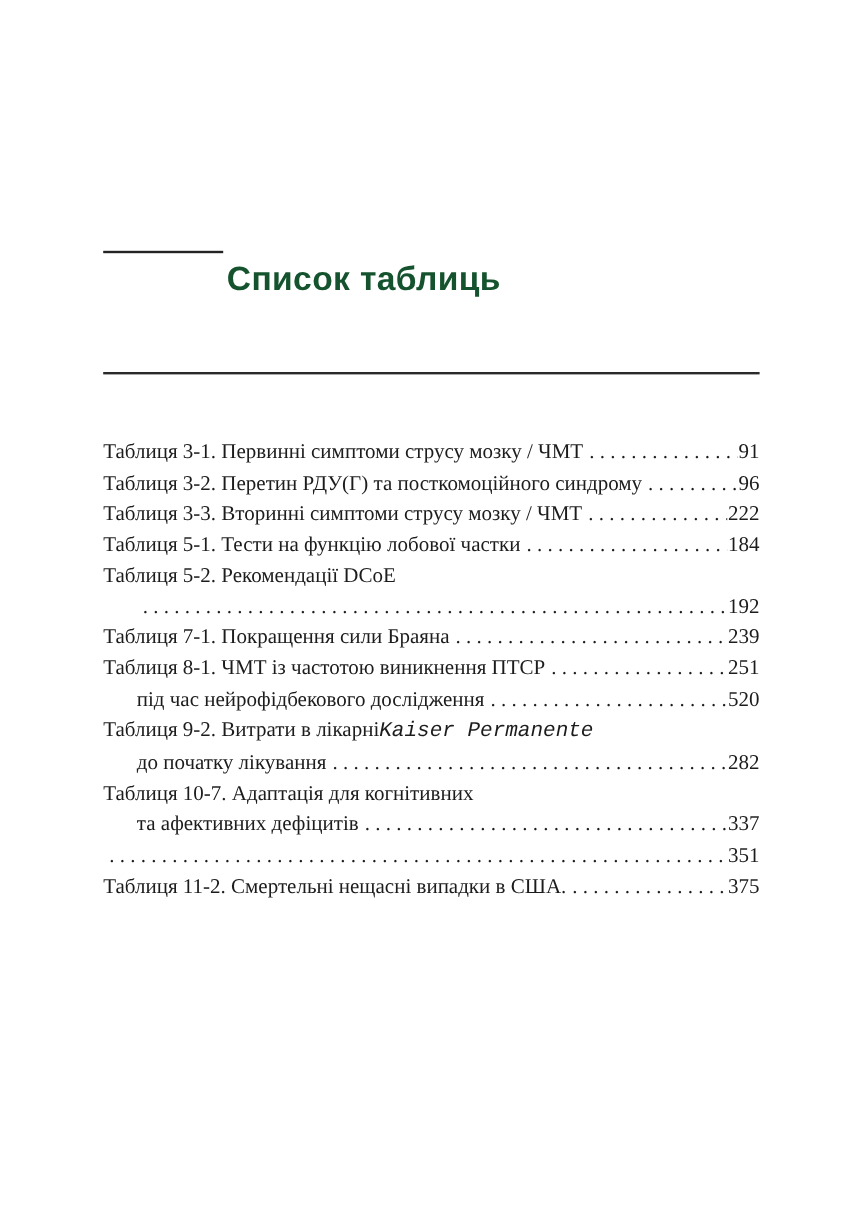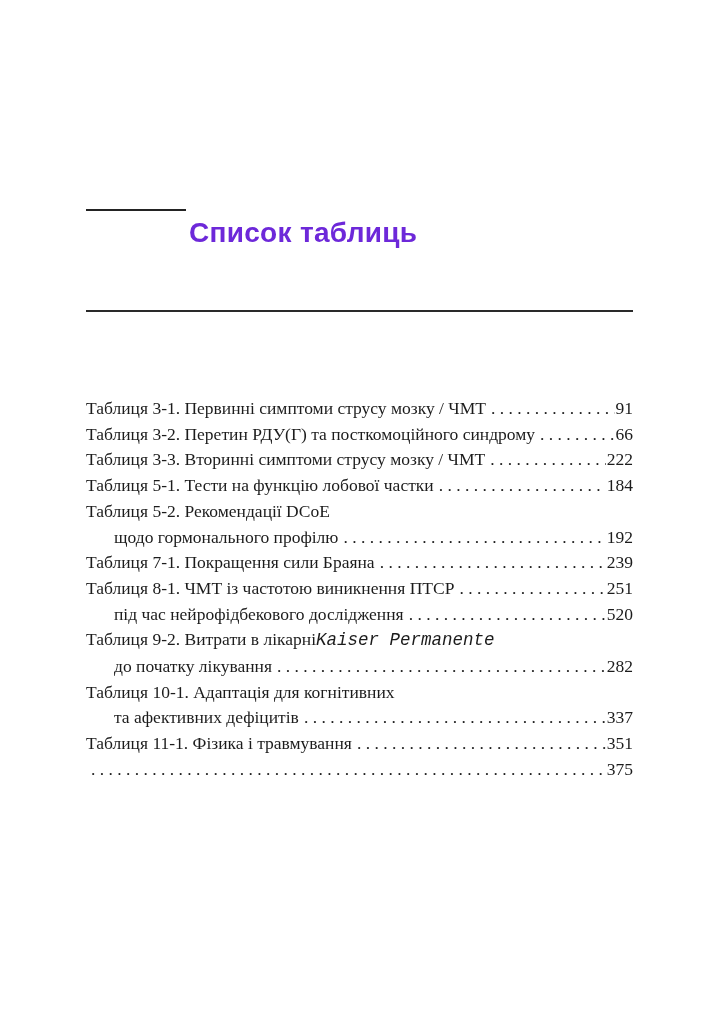--- a/index.html
+++ b/index.html
@@ -25,34 +25,34 @@
     }
     .page-title {
       position: absolute;
       left: 189px;
       top: 217px;
       margin: 0;
       font-family: "Liberation Sans", sans-serif;
       font-weight: 700;
       font-size: 28px;
       letter-spacing: 0.3px;
-      color: #6d28d9;
+      color: #14532d;
     }
     .divider-rule {
       position: absolute;
       left: 86px;
       top: 310px;
       width: 547px;
       height: 1.6px;
       background: #2a2a2a;
     }
     .toc-list {
       position: absolute;
       left: 86px;
-      top: 396px;
+      top: 364px;
       width: 547px;
       font-family: "Liberation Serif", serif;
       font-size: 17.5px;
       line-height: 25.7px;
       color: #1c1c1c;
     }
     .line {
       display: flex;
       align-items: baseline;
       white-space: nowrap;
@@ -98,21 +98,21 @@
         <span class="txt">Таблиця 3-1. Первинні симптоми струсу мозку / ЧМТ</span>
         <span class="leader"></span>
         <span class="pagenum">91</span>
       </div>
     </div>
 
     <div class="entry">
       <div class="line">
         <span class="txt">Таблиця 3-2. Перетин РДУ(Г) та посткомоційного синдрому</span>
         <span class="leader"></span>
-        <span class="pagenum">66</span>
+        <span class="pagenum">96</span>
       </div>
     </div>
 
     <div class="entry">
       <div class="line">
         <span class="txt">Таблиця 3-3. Вторинні симптоми струсу мозку / ЧМТ</span>
         <span class="leader"></span>
         <span class="pagenum">222</span>
       </div>
     </div>
@@ -124,21 +124,20 @@
         <span class="leader"></span>
         <span class="pagenum">184</span>
       </div>
     </div>
 
     <div class="entry">
       <div class="line">
         <span class="txt">Таблиця 5-2. Рекомендації DCoE</span>
       </div>
       <div class="line cont">
-        <span class="txt">щодо гормонального профілю</span>
         <span class="leader"></span>
         <span class="pagenum">192</span>
       </div>
     </div>
 
     <div class="entry">
       <div class="line">
         <span class="txt">Таблиця 7-1. Покращення сили Браяна</span>
         <span class="leader"></span>
         <span class="pagenum">239</span>
@@ -168,38 +167,38 @@
       </div>
       <div class="line cont">
         <span class="txt">до початку лікування</span>
         <span class="leader"></span>
         <span class="pagenum">282</span>
       </div>
     </div>
 
     <div class="entry">
       <div class="line">
-        <span class="txt">Таблиця 10-1. Адаптація для когнітивних</span>
+        <span class="txt">Таблиця 10-7. Адаптація для когнітивних</span>
       </div>
       <div class="line cont">
         <span class="txt">та афективних дефіцитів</span>
         <span class="leader"></span>
         <span class="pagenum">337</span>
       </div>
     </div>
 
     <div class="entry">
       <div class="line">
-        <span class="txt">Таблиця 11-1. Фізика і травмування</span>
         <span class="leader"></span>
         <span class="pagenum">351</span>
       </div>
     </div>
 
     <div class="entry">
       <div class="line">
+        <span class="txt">Таблиця 11-2. Смертельні нещасні випадки в США.</span>
         <span class="leader"></span>
         <span class="pagenum">375</span>
       </div>
     </div>
 
   </div>
 </div>
 
 </body></html>

